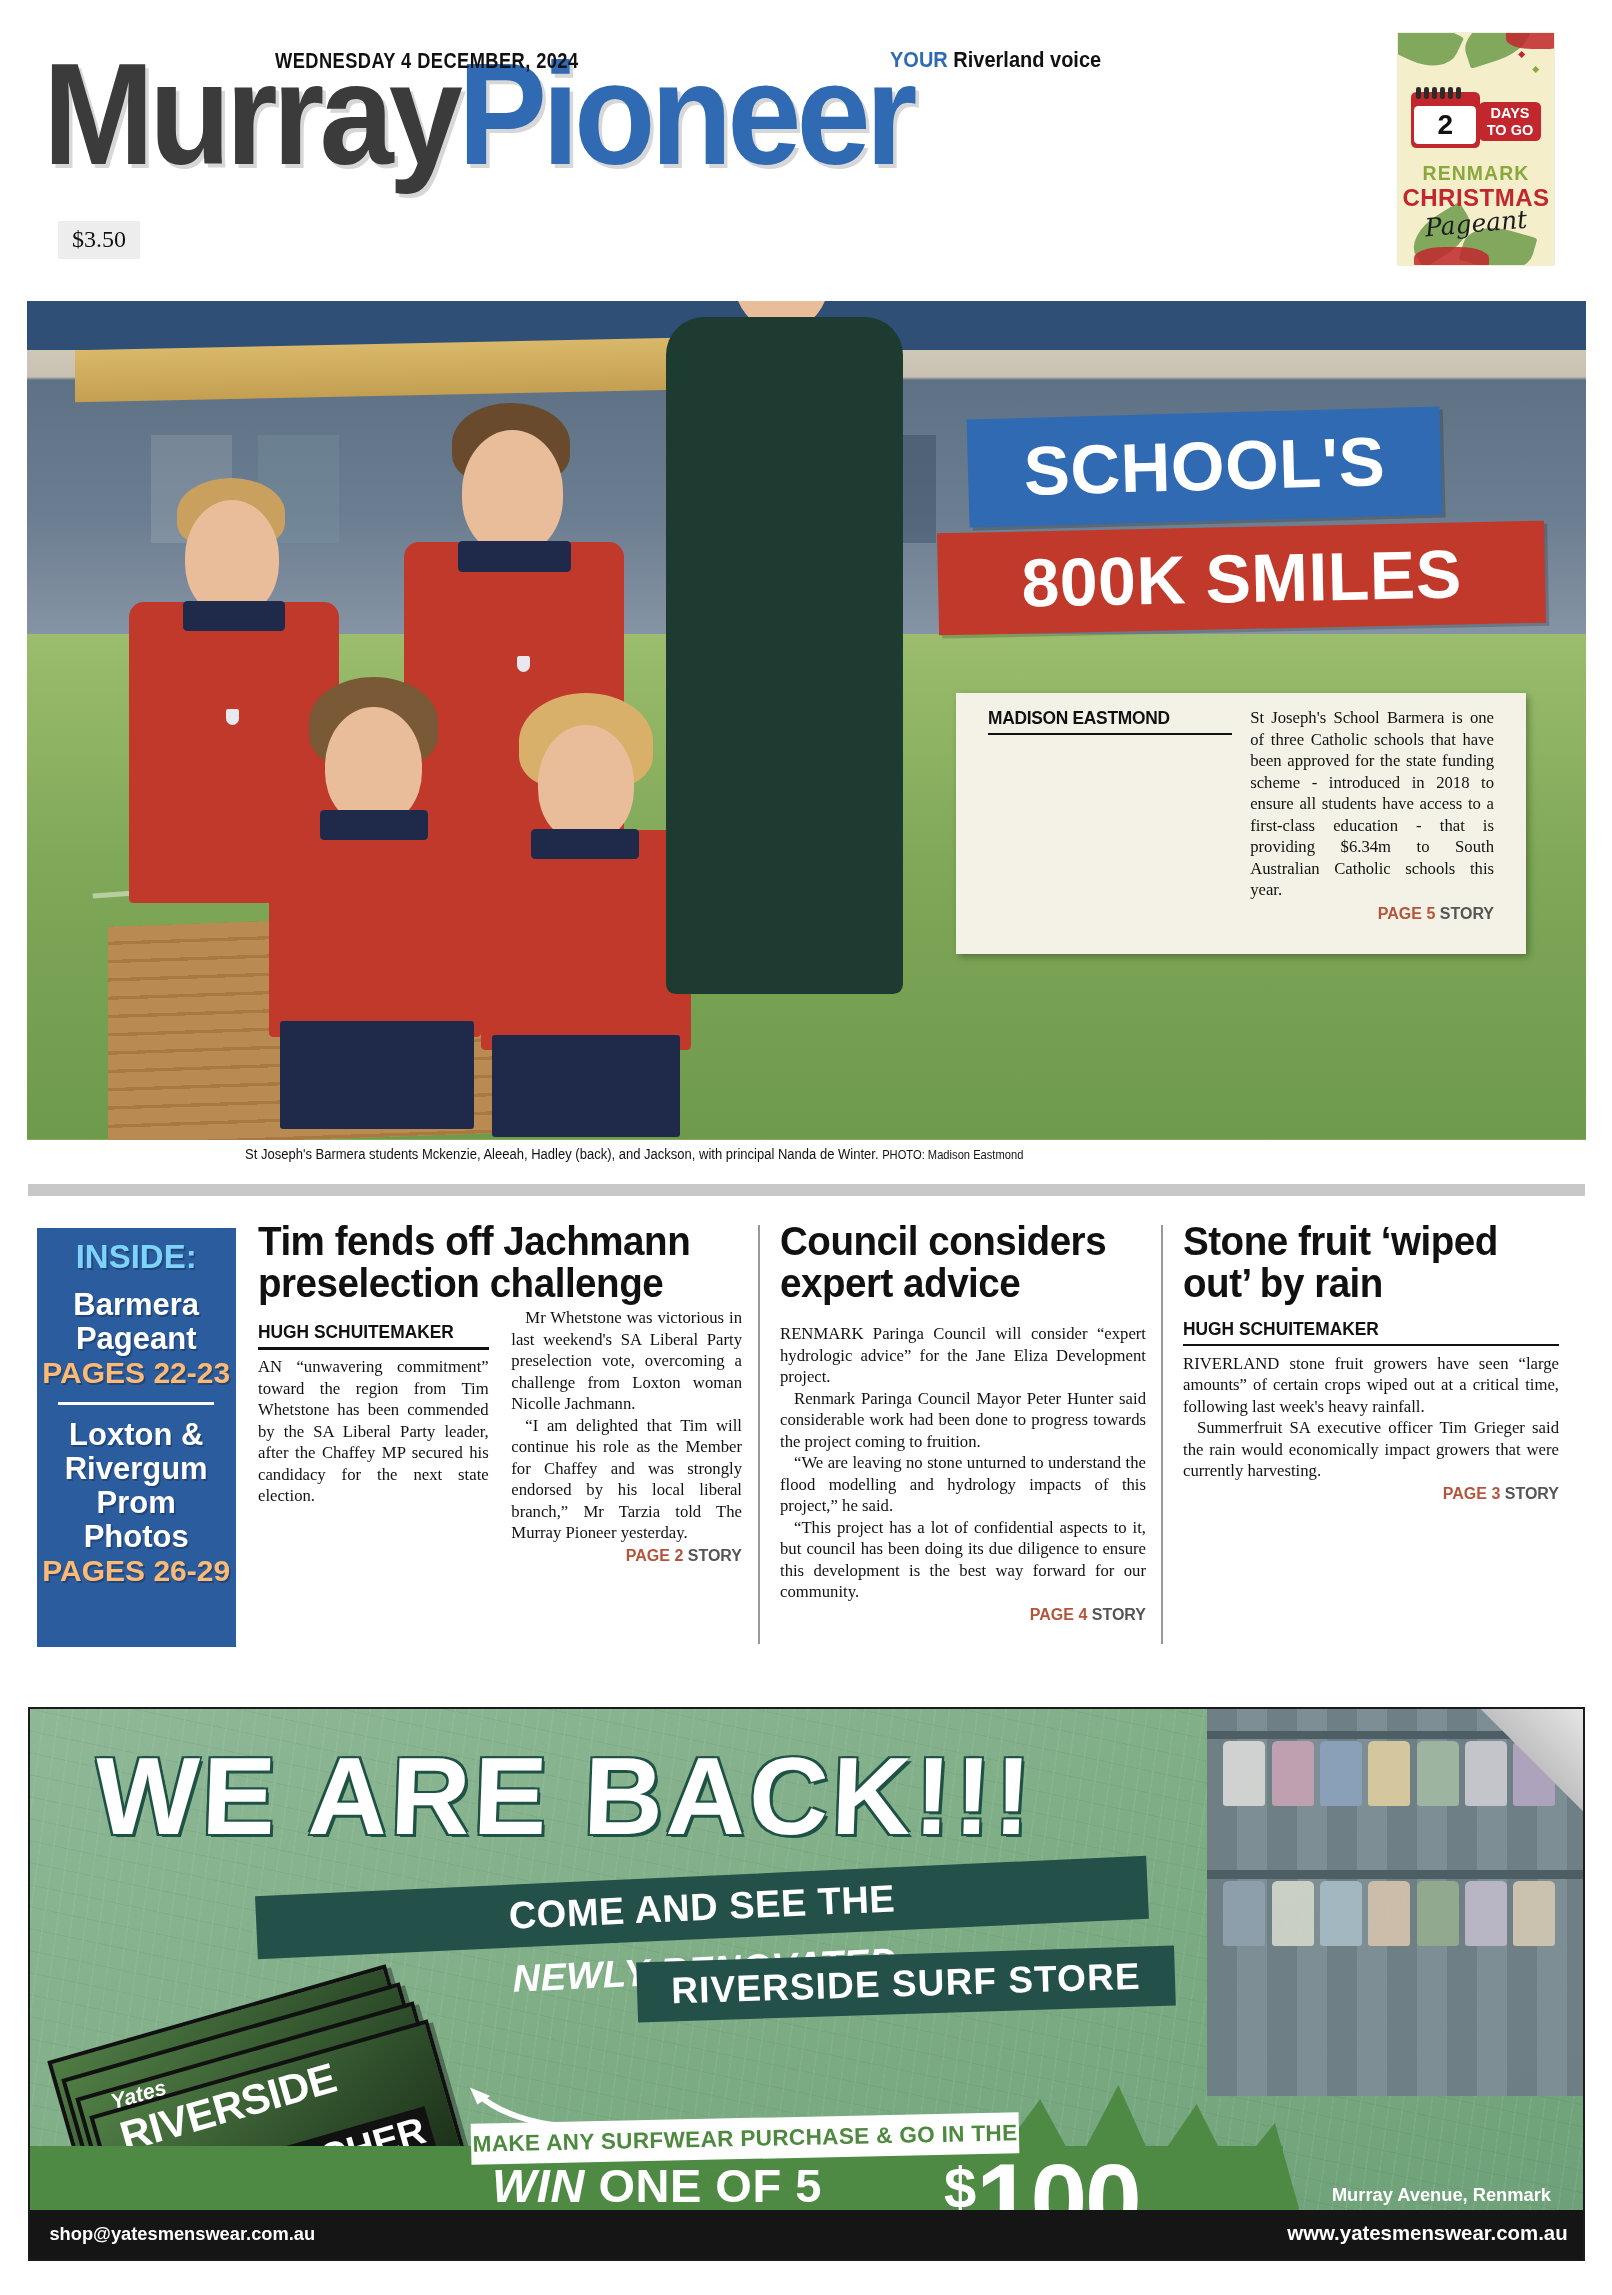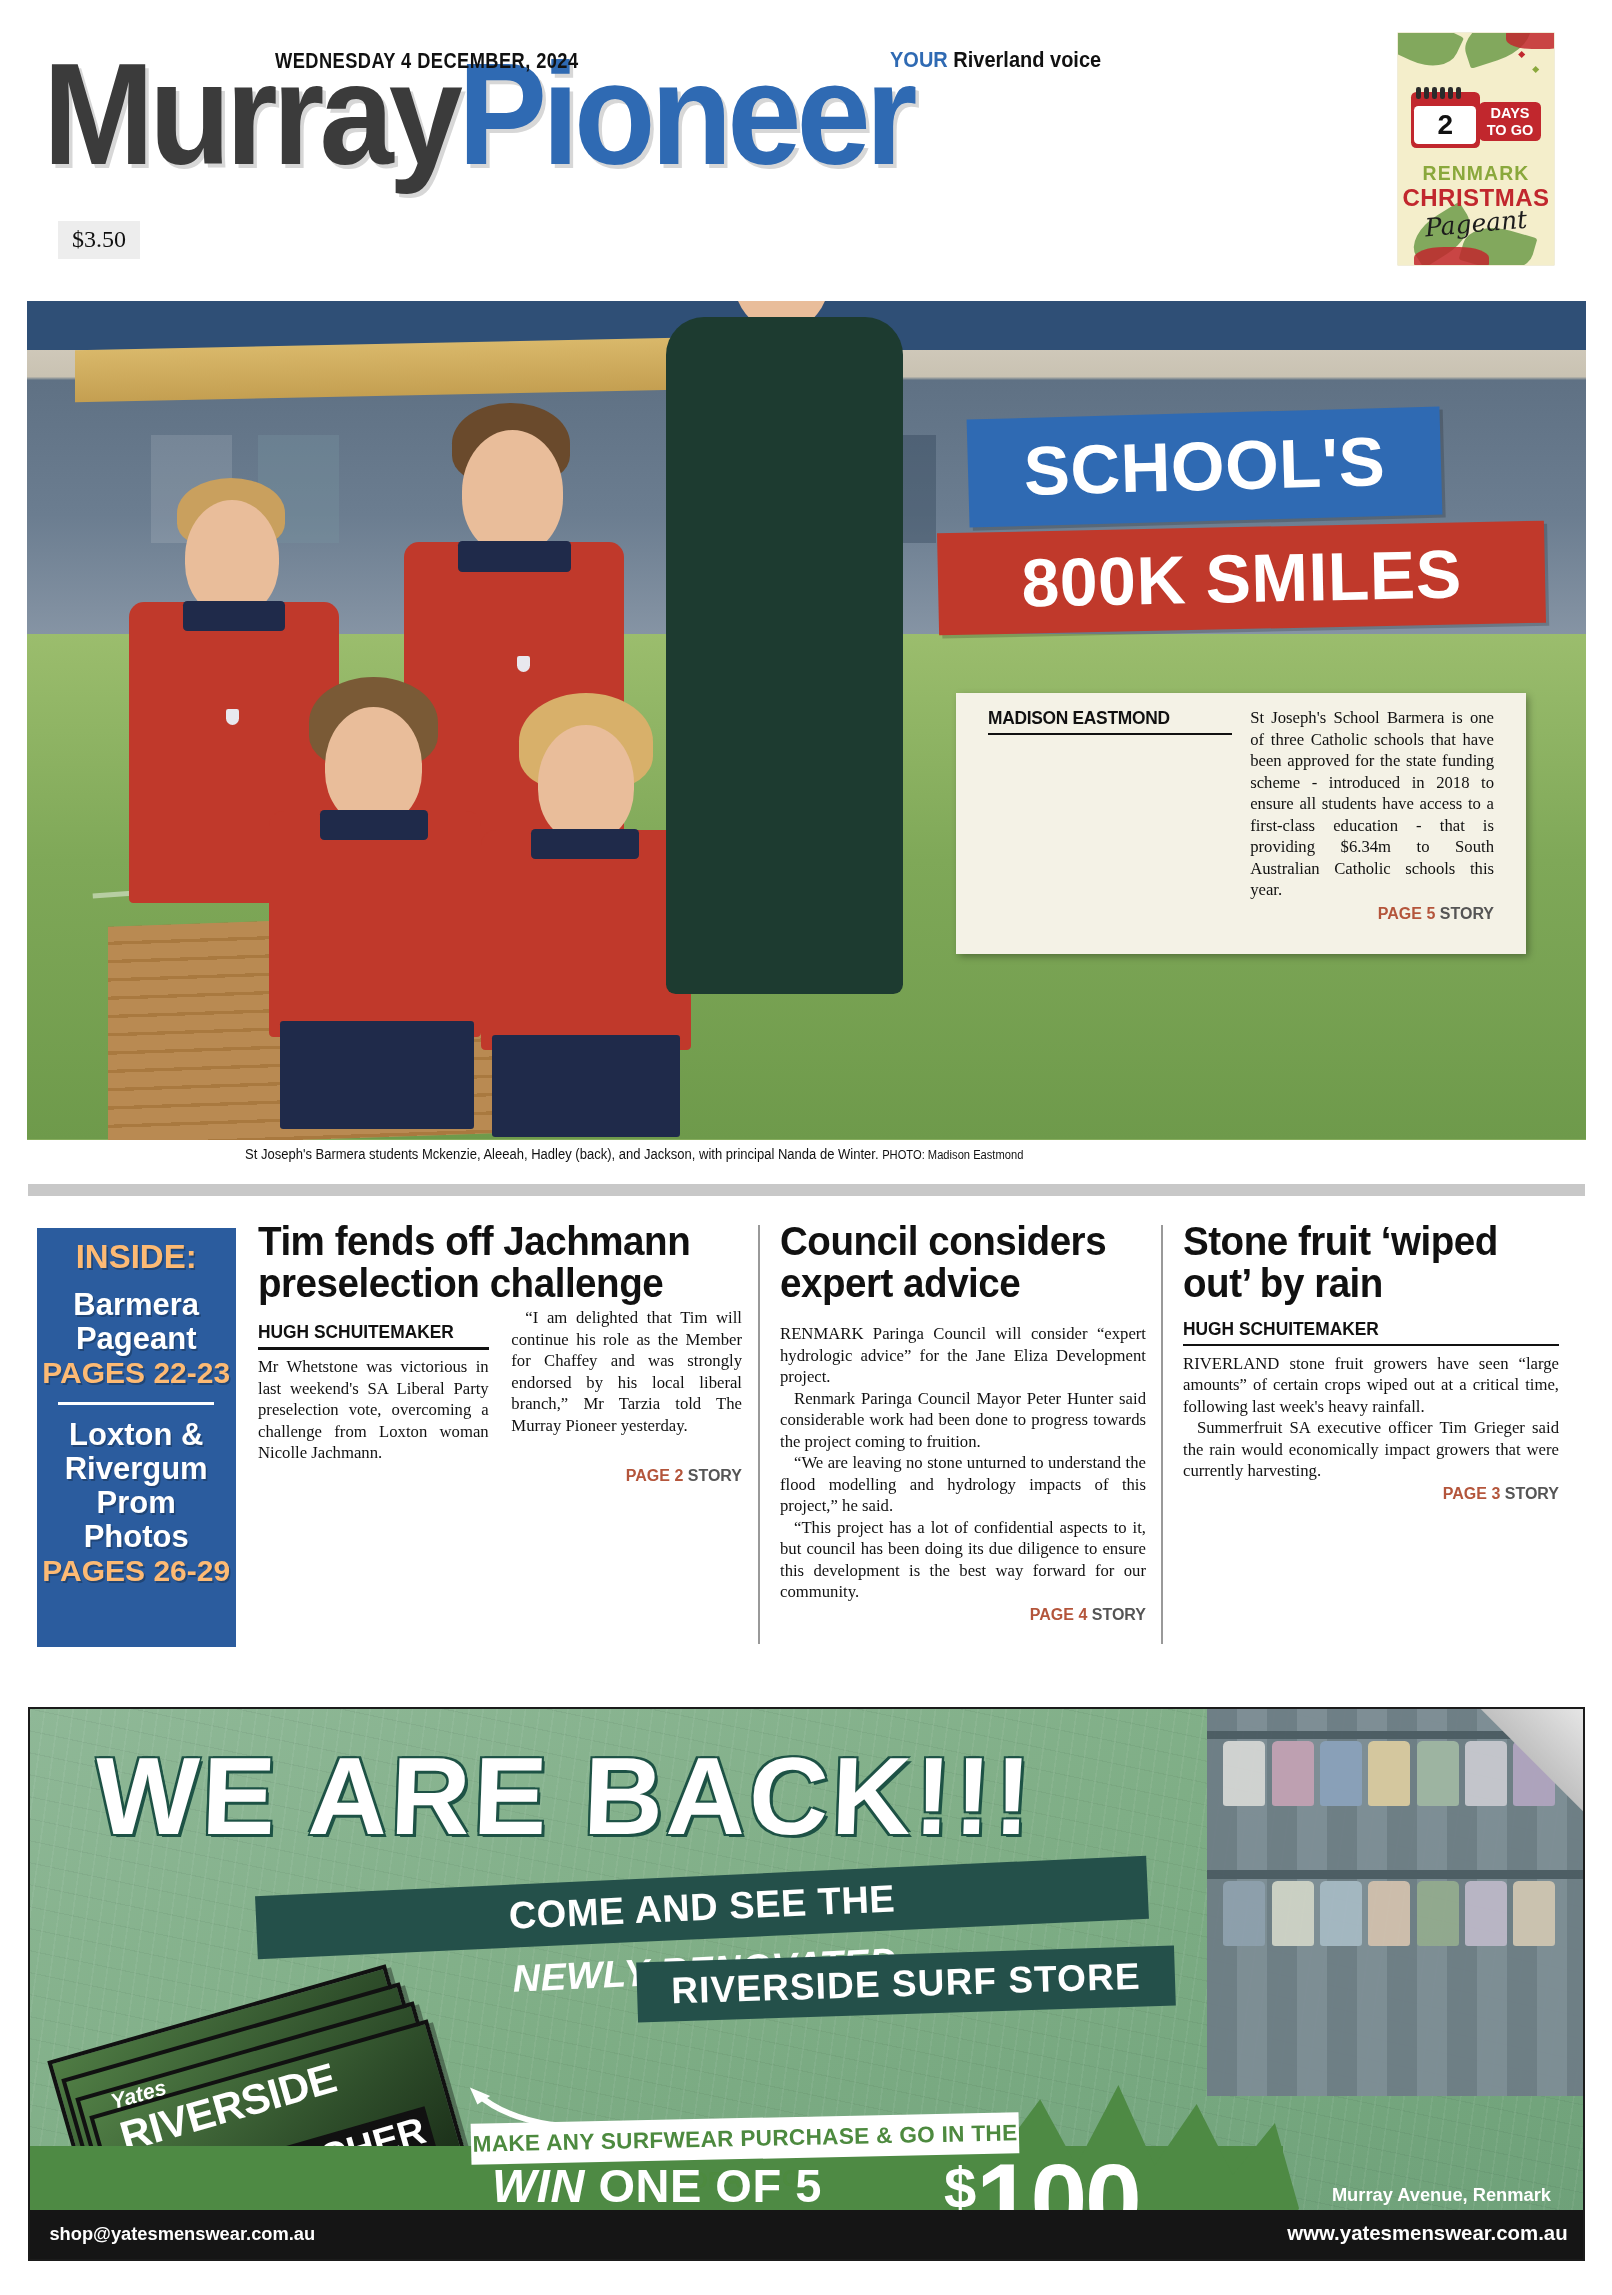--- a/index.html
+++ b/index.html
@@ -104,21 +104,21 @@
     font-family:"Liberation Sans Narrow","Liberation Sans",sans-serif;transform:scaleX(0.93);
     transform-origin:left;}
   .caption em{font-style:normal;font-size:12px;}
 
   .grey-rule{position:absolute;left:28px;top:1184px;width:1557px;height:12px;background:#c8c8c8;}
 
   
   .newsrow{position:absolute;left:27px;top:1220px;width:1559px;height:473px;}
   .inside-box{position:absolute;left:9.7px;top:7.5px;width:199px;height:419px;background:#2b5c9e;
     color:#fff;text-align:center;box-sizing:border-box;padding:9.7px 5.4px;}
-  .ins-title{color:#fdba74;font-weight:bold;font-size:33px;line-height:39px;
+  .ins-title{color:#7dd3fc;font-weight:bold;font-size:33px;line-height:39px;
     text-shadow:1.6px 1.6px 0 rgba(0,0,0,.25);}
   .ins-head{color:#fff;font-weight:bold;font-size:31px;line-height:34px;margin-top:12px;
     text-shadow:1.6px 1.6px 0 rgba(0,0,0,.25);}
   .ins-pages{color:#fdba74;font-weight:bold;font-size:30px;line-height:33px;
     text-shadow:1.6px 1.6px 0 rgba(0,0,0,.25);}
   .ins-sep{height:3.2px;background:#fff;margin:13px 16px;}
 
   .story{position:absolute;top:0;}
   .st1{left:231px;width:484px;}
   .st2{left:753px;width:366px;}
@@ -329,20 +329,21 @@
 
     <div class="vline v1"></div>
     <div class="vline v2"></div>
 
     <div class="story st1">
       <div class="st-head">Tim fends off Jachmann preselection challenge</div>
       <div class="two-col" style="margin-top:3.2px;">
         <div class="st-byline">HUGH SCHUITEMAKER</div>
         <div class="st-rule"></div>
         <div class="st-body">
+          <p>AN “unwavering commitment” toward the region from Tim Whetstone has been commended by the SA Liberal Party leader, after the Chaffey MP secured his candidacy for the next state election.</p>
           <p>Mr Whetstone was victorious in last weekend's SA Liberal Party preselection vote, overcoming a challenge from Loxton woman Nicolle Jachmann.</p>
           <p>“I am delighted that Tim will continue his role as the Member for Chaffey and was strongly endorsed by his local liberal branch,” Mr Tarzia told The Murray Pioneer yesterday.</p>
         </div>
       </div>
       <div class="st-page"><b>PAGE 2</b><span> STORY</span></div>
     </div>
 
     <div class="story st2">
       <div class="st-head">Council considers expert advice</div>
       <div class="st-body" style="margin-top:19.4px;">

